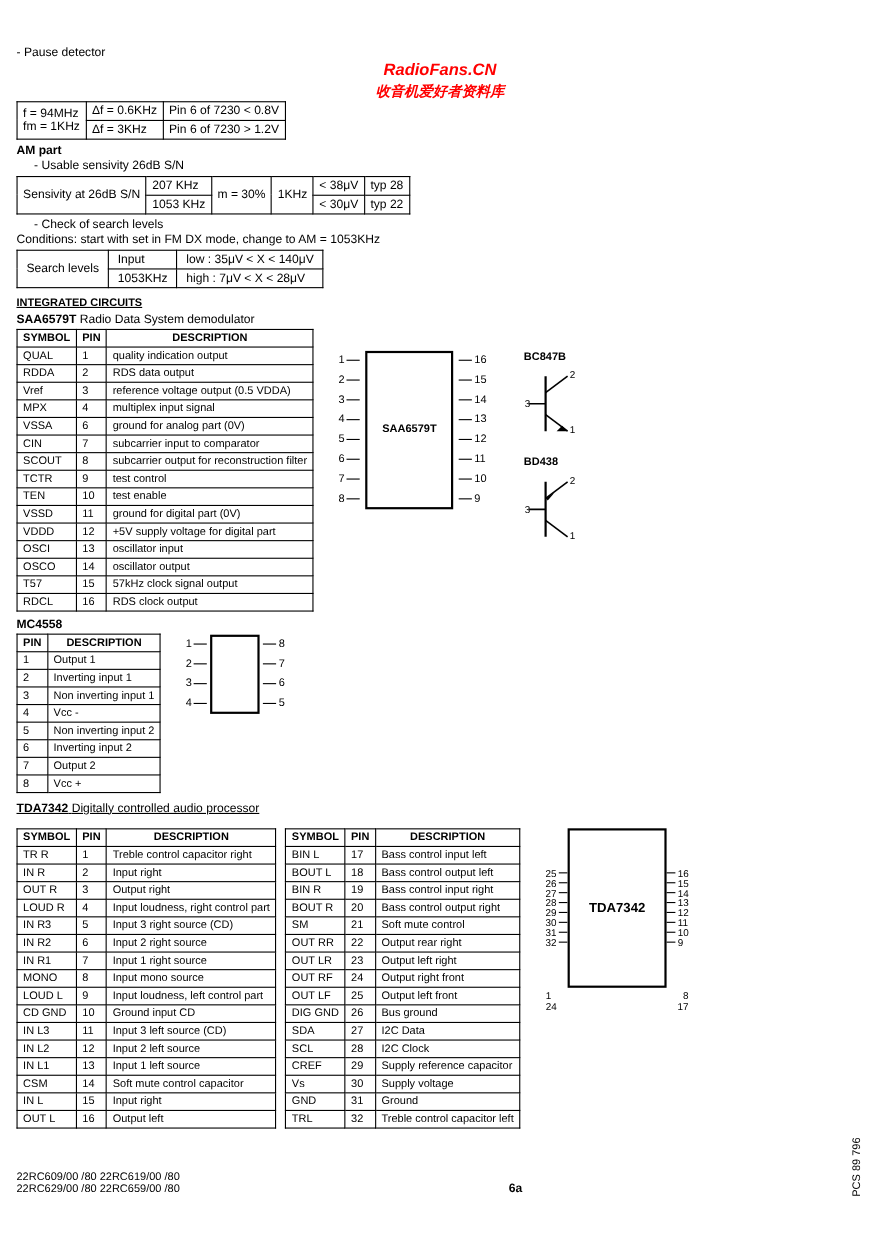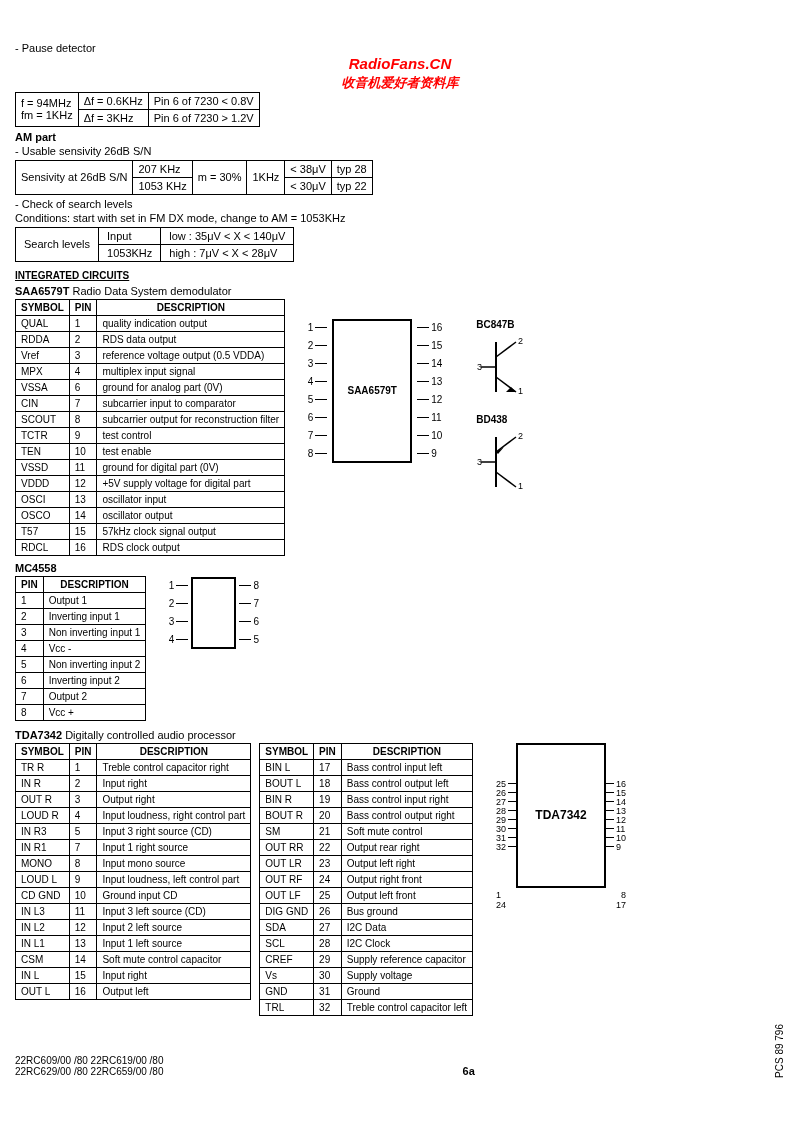--- a/index.html
+++ b/index.html
@@ -21,21 +21,21 @@
       line-height: 1.3;
     }
     .watermark2 {
       color: red;
       font-weight: bold;
       font-size: 13px;
       text-align: center;
       font-style: italic;
     }
     .section-title { font-weight: bold; margin: 4px 0 2px 0; }
-    .sub-title { margin: 2px 0; }
+    .sub-title { margin: 2px 16px; }
     table { border-collapse: collapse; font-size: 11px; }
     td, th { border: 1px solid #000; padding: 2px 5px; }
     .bold { font-weight: bold; }
     .section { margin: 6px 0; }
     .integrated-title { font-weight: bold; text-decoration: underline; font-size: 10px; margin: 8px 0 4px 0; }
     .pin-row { display: flex; align-items: center; font-size: 10px; height: 18px; }
     .pin-num { width: 20px; text-align: right; margin-right: 2px; }
     .pin-line { width: 12px; height: 1px; background: #000; display: inline-block; }
     .page-num { text-align: center; font-weight: bold; margin-top: 8px; }
     .flex-row-center { display: flex; gap: 8px; align-items: flex-start; }
@@ -397,21 +397,21 @@
           <div class="pin-row">
               <span class="pin-line"></span>
               <span style="width:18px;text-align:left;margin-left:2px;font-size:10px;">5</span>
             </div>
         </div>
       </div>
     </div>
   </div>
 
   <div style="margin-top:8px;">
-    <div style="font-size:11px;margin-bottom:2px;">
+    <div style="font-size:11px;margin-bottom:12px;text-decoration:underline;">
       <span class="bold">TDA7342</span>
       <span>Digitally controlled audio processor</span>
     </div>
     <div class="tda-wrap">
 
       <table style="font-size:10px;">
         <thead>
           <tr>
             <th>SYMBOL</th>
             <th>PIN</th>
@@ -438,20 +438,25 @@
               <td>LOUD R</td>
               <td>4</td>
               <td>Input loudness, right control part</td>
             </tr>
             <tr>
               <td>IN R3</td>
               <td>5</td>
               <td>Input 3 right source (CD)</td>
             </tr>
             <tr>
+              <td>IN R2</td>
+              <td>6</td>
+              <td>Input 2 right source</td>
+            </tr>
+            <tr>
               <td>IN R1</td>
               <td>7</td>
               <td>Input 1 right source</td>
             </tr>
             <tr>
               <td>MONO</td>
               <td>8</td>
               <td>Input mono source</td>
             </tr>
             <tr>

